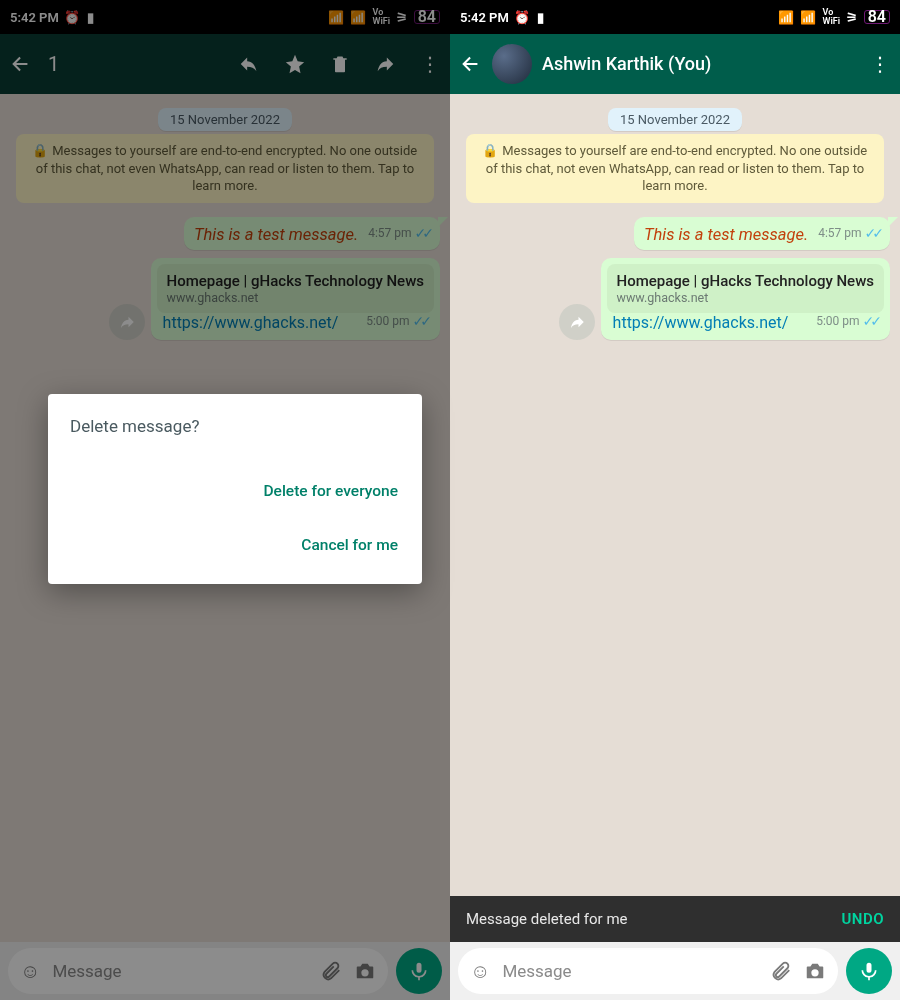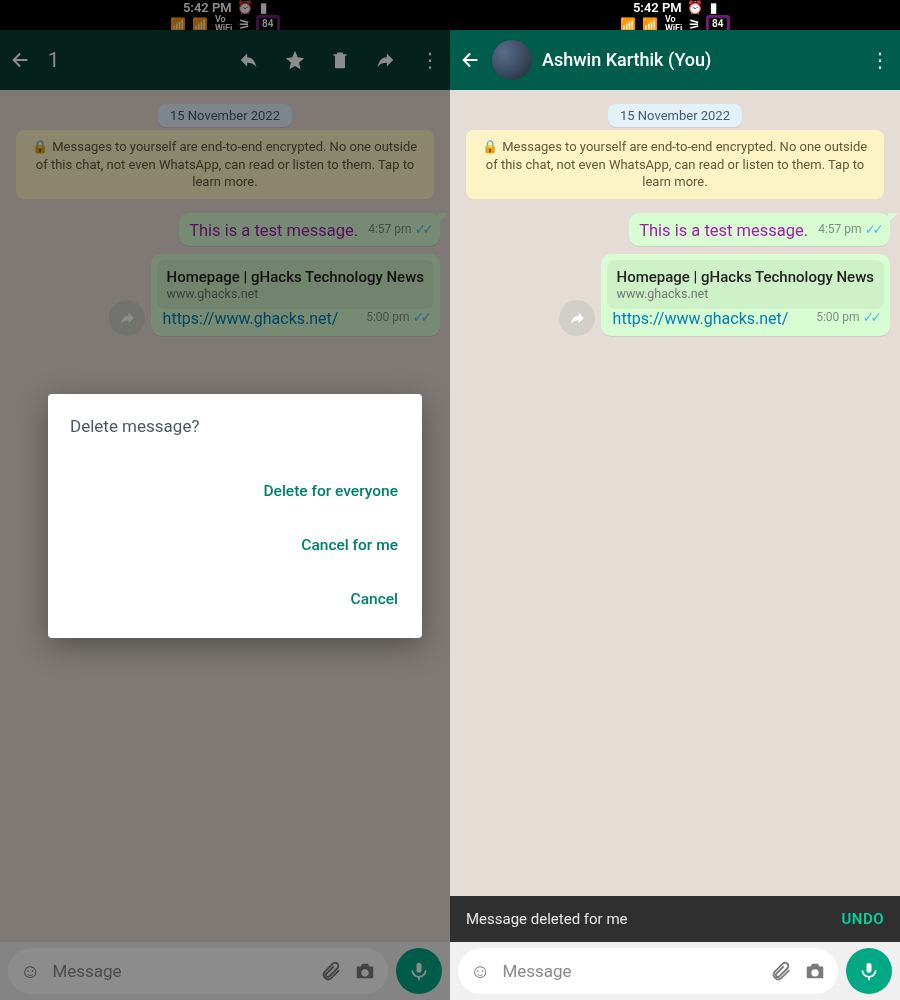--- a/index.html
+++ b/index.html
@@ -1,41 +1,41 @@
 <!DOCTYPE html>
 <html><head>
 <meta charset="utf-8">
 <style>
   * { box-sizing: border-box; margin: 0; padding: 0; }
   html, body { width: 900px; height: 1000px; overflow: hidden; font-family: -apple-system, Roboto, "Helvetica Neue", Arial, sans-serif; }
   body { display: flex; }
   .pane { width: 450px; height: 1000px; position: relative; display: flex; flex-direction: column; }
   .chat-bg { background: #e5ddd5; }
   .dim-overlay { position: absolute; inset: 0; background: rgba(0,0,0,0.45); pointer-events: none; }
-  .status-bar { height: 30px; background: #000; color: #fff; display: flex; align-items: center; justify-content: space-between; padding: 0 10px; font-size: 13px; font-weight: 600; flex-direction: column; }
+  .status-bar { height: 30px; background: #000; color: #fff; display: flex; align-items: center; justify-content: space-between; padding: 17px 10px; font-size: 13px; font-weight: 600; }
   .status-left { display: flex; align-items: center; gap: 6px; }
   .status-right { display: flex; align-items: center; gap: 6px; }
-  .batt { border: 3px solid #701a75; border-radius: 3px; padding: 0 3px; font-size: 10px; line-height: 12px; }
+  .batt { border: 1px solid #701a75; border-radius: 3px; padding: 0 3px; font-size: 16px; line-height: 12px; }
   .app-bar { background: #005d4b; color: #fff; height: 60px; display: flex; align-items: center; padding: 0 10px; }
   .app-bar.dark-sel { background: #0a3d33; }
   .app-bar .back { width: 28px; text-align: center; font-size: 22px; }
   .app-bar .avatar { width: 40px; height: 40px; border-radius: 50%; background: radial-gradient(circle at 30% 30%, #5a6d8a, #1f2a3a); margin: 0 10px 0 4px; }
   .app-bar .titles { flex: 1; display: flex; flex-direction: row; line-height: 1.1; }
   .app-bar .title { font-size: 18px; font-weight: 500; }
   .app-bar .subtitle { font-size: 13px; color: #cfe8e2; }
   .app-bar .count { font-size: 20px; margin-left: 10px; flex: 1; }
   .app-bar .actions { display: flex; gap: 24px; align-items: center; font-size: 20px; }
   .chat-area { flex: 1; position: relative; padding: 10px; overflow: hidden; }
   .date-chip { background: #e1f2fb; color: #4a5a64; font-size: 13px; padding: 4px 12px; border-radius: 8px; margin: 4px auto 3px; width: max-content; box-shadow: 0 1px 0 rgba(0,0,0,0.08); }
   .enc-banner { background: #fdf4c5; color: #5f5a3a; font-size: 13px; padding: 8px 14px; border-radius: 8px; text-align: center; margin: 0 6px 14px; line-height: 1.35; }
   .bubble-row { display: flex; justify-content: flex-end; margin-bottom: 8px; align-items: flex-end; }
   .fwd-badge { width: 36px; height: 36px; border-radius: 50%; background: #d0d0c8; color: #fff; display: flex; align-items: center; justify-content: center; margin-right: 6px; font-size: 18px; }
   .bubble { background: #d9fdd3; border-radius: 10px; padding: 8px 10px 6px; max-width: 330px; position: relative; box-shadow: 0 1px 0 rgba(0,0,0,0.08); }
   .bubble.tail::after { content: ""; position: absolute; top: 0; right: -8px; border-top: 0 solid transparent; border-left: 10px solid #d9fdd3; border-bottom: 10px solid transparent; }
-  .msg-text { font-size: 16.5px; color: #a21caf; display: inline; }
+  .msg-text { font-size: 16.5px; color: #c2410c; display: inline; font-style: italic; }
   .msg-meta { float: right; margin-left: 10px; color: #7e8e88; font-size: 12px; display: inline-flex; align-items: center; gap: 3px; }
   .ticks { color: #53bdeb; letter-spacing: -4px; font-size: 14px; }
   .link-preview { background: #cff1c7; border-radius: 8px; padding: 8px 10px; margin-bottom: 0; }
   .link-title { color: #222; font-size: 15px; font-weight: 500; }
   .link-domain { color: #6c7a73; font-size: 12.5px; }
   .link-url { color: #027eb5; font-size: 16px; margin-top: 4px; }
   .input-bar { position: absolute; left: 0; right: 0; bottom: 0; height: 58px; background: #f0f0f0; display: flex; align-items: center; padding: 6px 8px; gap: 8px; }
   .input-field { flex: 1; background: #fff; border-radius: 28px; height: 46px; display: flex; align-items: center; padding: 0 12px; gap: 12px; color: #8a8a8a; font-size: 17px; }
   .input-field .icn { font-size: 20px; color: #7a7a7a; }
   .mic-btn { width: 46px; height: 46px; border-radius: 50%; background: #00a884; color: #fff; display: flex; align-items: center; justify-content: center; font-size: 20px; }
@@ -154,21 +154,20 @@
         </svg>
     </div>
   </div>
 
   <div class="dim-overlay"></div>
 
   <div class="dialog">
     <div class="dialog-title">Delete message?</div>
     <div class="dialog-btn">Delete for everyone</div>
     <div class="dialog-btn">Cancel for me</div>
-    <div class="dialog-btn">Cancel</div>
   </div>
 </div>
 
 <div class="pane">
   <div class="status-bar">
     <span class="status-left">
       <span>5:42 PM</span>
       <span>⏰</span>
       <span>▮</span>
     </span>

